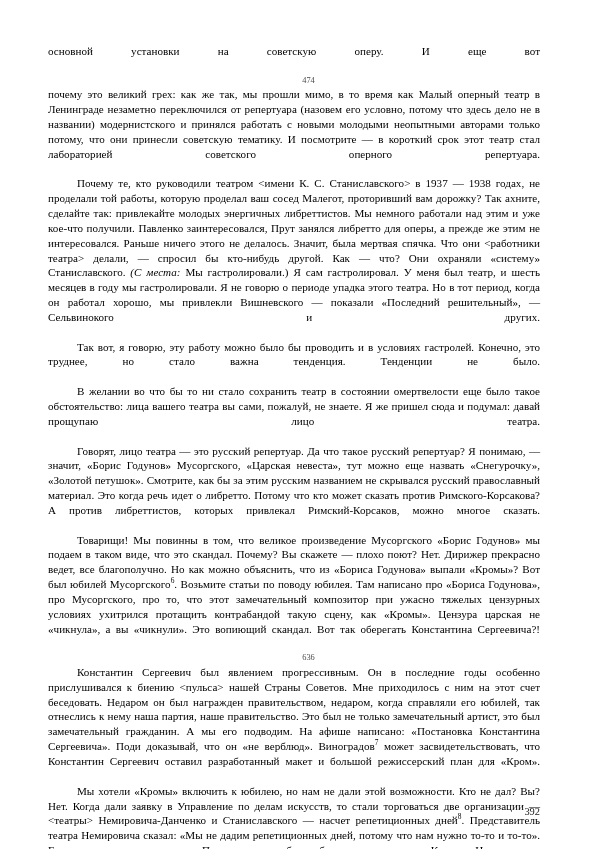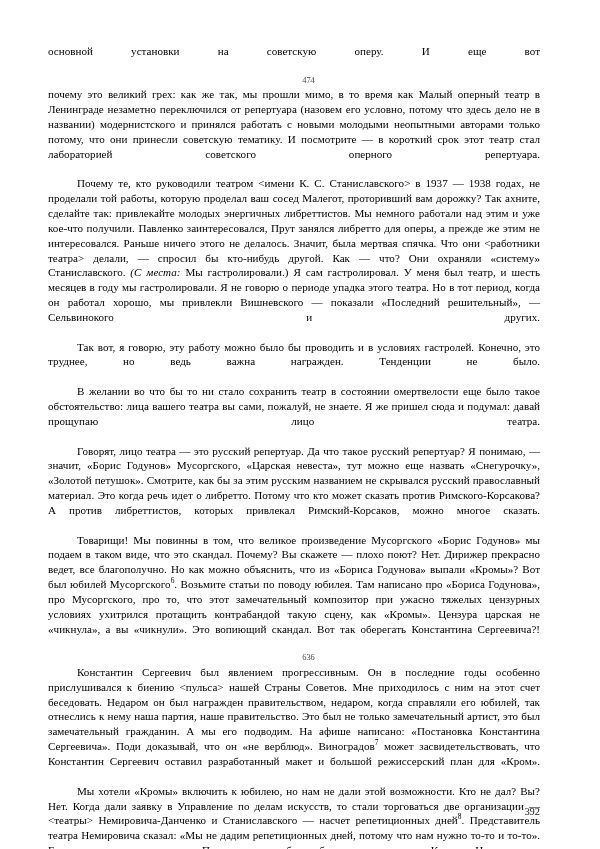--- a/index.html
+++ b/index.html
@@ -100,21 +100,21 @@
   <div class="text-column">
 
     <p class="para cont">основной установки на советскую оперу. И еще вот</p>
 
     <span class="pagebreak-marker">474</span>
 
     <p class="para cont">почему это великий грех: как же так, мы прошли мимо, в то время как Малый оперный театр в Ленинграде незаметно переключился от репертуара (назовем его условно, потому что здесь дело не в названии) модернистского и принялся работать с новыми молодыми неопытными авторами только потому, что они принесли советскую тематику. И посмотрите — в короткий срок этот театр стал лабораторией советского оперного репертуара.</p>
 
     <p class="para indent"><span>Почему те, кто руководили театром &lt;имени К. С. Станиславского&gt; в 1937 — 1938 годах, не проделали той работы, которую проделал ваш сосед Малегот, проторивший вам дорожку? Так ахните, сделайте так: привлекайте молодых энергичных либреттистов. Мы немного работали над этим и уже кое-что получили. Павленко заинтересовался, Прут занялся либретто для оперы, а прежде же этим не интересовался. Раньше ничего этого не делалось. Значит, была мертвая спячка. Что они &lt;работники театра&gt; делали, — спросил бы кто-нибудь другой. Как — что? Они охраняли «систему» Станиславского. </span><span class="ital">(С места:</span><span> Мы гастролировали.) Я сам гастролировал. У меня был театр, и шесть месяцев в году мы гастролировали. Я не говорю о периоде упадка этого театра. Но в тот период, когда он работал хорошо, мы привлекли Вишневского — показали «Последний решительный», — Сельвинокого и других.</span></p>
 
-    <p class="para indent">Так вот, я говорю, эту работу можно было бы проводить и в условиях гастролей. Конечно, это труднее, но ведь важна награжден. Тенденции не было.</p>
+    <p class="para indent">Так вот, я говорю, эту работу можно было бы проводить и в условиях гастролей. Конечно, это труднее, но стало важна тенденция. Тенденции не было.</p>
 
     <p class="para indent">В желании во что бы то ни стало сохранить театр в состоянии омертвелости еще было такое обстоятельство: лица вашего театра вы сами, пожалуй, не знаете. Я же пришел сюда и подумал: давай прощупаю лицо театра.</p>
 
     <p class="para indent">Говорят, лицо театра — это русский репертуар. Да что такое русский репертуар? Я понимаю, — значит, «Борис Годунов» Мусоргского, «Царская невеста», тут можно еще назвать «Снегурочку», «Золотой петушок». Смотрите, как бы за этим русским названием не скрывался русский православный материал. Это когда речь идет о либретто. Потому что кто может сказать против Римского-Корсакова? А против либреттистов, которых привлекал Римский-Корсаков, можно многое сказать.</p>
 
     <p class="para indent"><span>Товарищи! Мы повинны в том, что великое произведение Мусоргского «Борис Годунов» мы подаем в таком виде, что это скандал. Почему? Вы скажете — плохо поют? Нет. Дирижер прекрасно ведет, все благополучно. Но как можно объяснить, что из «Бориса Годунова» выпали «Кромы»? Вот был юбилей Мусоргского</span><sup class="fn">6</sup><span>. Возьмите статьи по поводу юбилея. Там написано про «Бориса Годунова», про Мусоргского, про то, что этот замечательный композитор при ужасно тяжелых цензурных условиях ухитрился протащить контрабандой такую сцену, как «Кромы». Цензура царская не «чикнула», а вы «чикнули». Это вопиющий скандал. Вот так оберегать Константина Сергеевича?!</span></p>
 
     <span class="pagebreak-marker">636</span>
 
     <p class="para indent"><span>Константин Сергеевич был явлением прогрессивным. Он в последние годы особенно прислушивался к биению &lt;пульса&gt; нашей Страны Советов. Мне приходилось с ним на этот счет беседовать. Недаром он был награжден правительством, недаром, когда справляли его юбилей, так отнеслись к нему наша партия, наше правительство. Это был не только замечательный артист, это был замечательный гражданин. А мы его подводим. На афише написано: «Постановка Константина Сергеевича». Поди доказывай, что он «не верблюд». Виноградов</span><sup class="fn">7</sup><span> может засвидетельствовать, что Константин Сергеевич оставил разработанный макет и большой режиссерский план для «Кром».</span></p>

